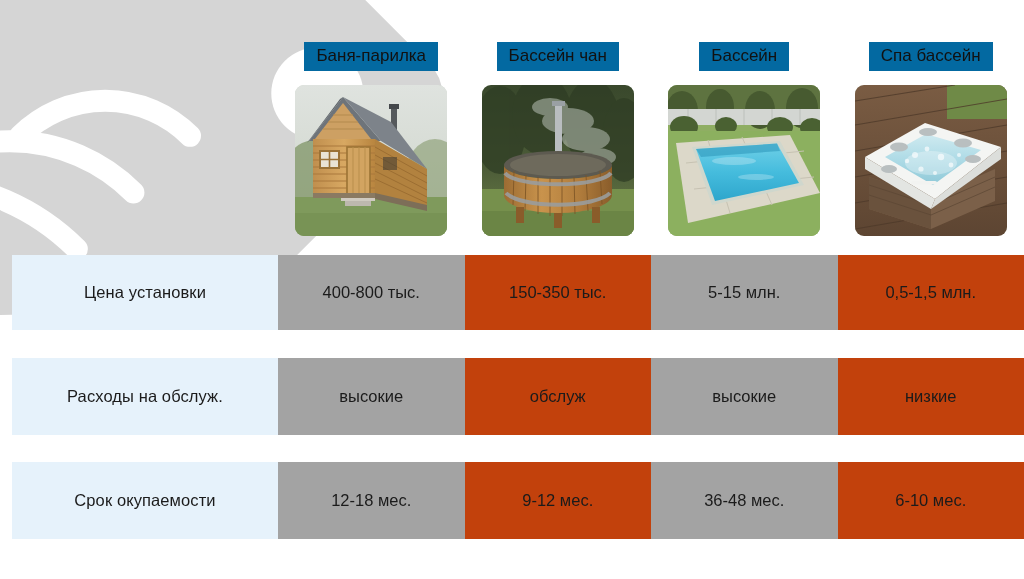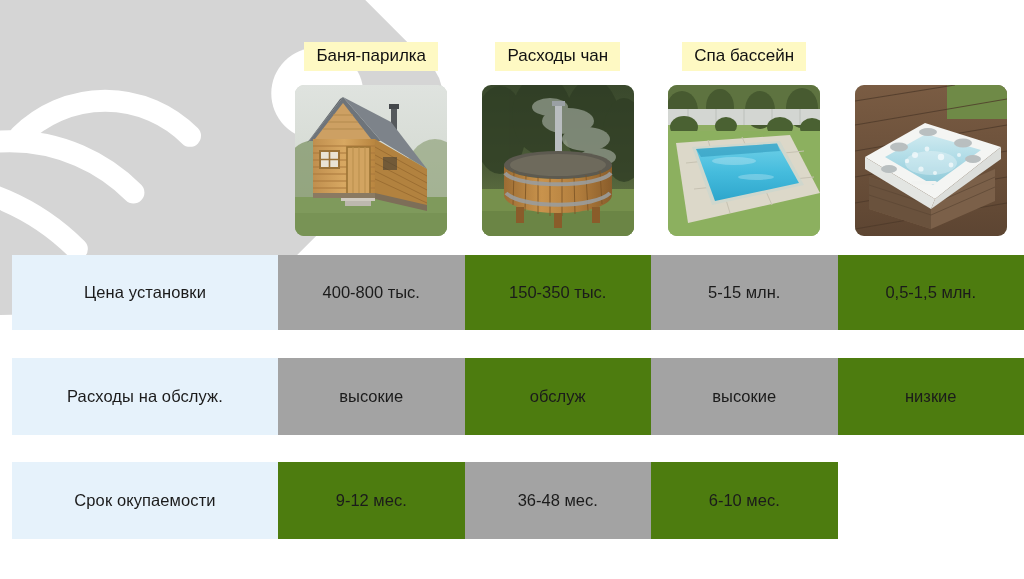--- a/index.html
+++ b/index.html
@@ -71,21 +71,21 @@
     width: 186.5px;
     height: 100%;
     display: flex;
     align-items: center;
     justify-content: center;
     font-size: 16.5px;
     color: #1b1b1b;
   }
 
   .cell-dark  { background: #a3a3a3; }
-  .cell-light { background: #4d7c0f; }
+  .cell-light { background: #c2410c; }
 
   
   #header-row {
     position: absolute;
     left: 0;
     top: 41px;
     width: 1024px;
     height: 31px;
     display: flex;
     z-index: 3;
@@ -94,21 +94,21 @@
   .head-col {
     flex: 0 0 186.5px;
     width: 186.5px;
     display: flex;
     align-items: center;
     justify-content: center;
   }
   .head-spacer { flex: 0 0 278px; width: 278px; }
 
   .head-chip {
-    background: #fef9c3;
+    background: #0369a1;
     padding: 4px 12px 5px 12px;
     font-size: 17px;
     color: #111;
     white-space: nowrap;
   }
 
   
   #images-row {
     position: absolute;
     left: 0;
@@ -156,21 +156,24 @@
       </g>
     </g>
   </svg>
 
   <div id="header-row">
     <div class="head-spacer"></div>
     <div class="head-col">
       <span class="head-chip">Баня-парилка</span>
     </div>
     <div class="head-col">
-      <span class="head-chip">Расходы чан</span>
+      <span class="head-chip">Бассейн чан</span>
+    </div>
+    <div class="head-col">
+      <span class="head-chip">Бассейн</span>
     </div>
     <div class="head-col">
       <span class="head-chip">Спа бассейн</span>
     </div>
   </div>
 
   <div id="images-row">
     <div class="img-spacer"></div>
 
     <div class="img-col">
@@ -453,19 +456,20 @@
       <div class="data-col cell-dark">высокие</div>
       <div class="data-col cell-light">обслуж</div>
       <div class="data-col cell-dark">высокие</div>
       <div class="data-col cell-light">низкие</div>
     </div>
 
     <div class="row" style="top:462px; height:77px;border-radius:23px;">
       <div class="label-col">
         <div class="label-box">Срок окупаемости</div>
       </div>
+      <div class="data-col cell-dark">12-18 мес.</div>
       <div class="data-col cell-light">9-12 мес.</div>
       <div class="data-col cell-dark">36-48 мес.</div>
       <div class="data-col cell-light">6-10 мес.</div>
     </div>
 
   </div>
 </div>
 
 </body></html>

